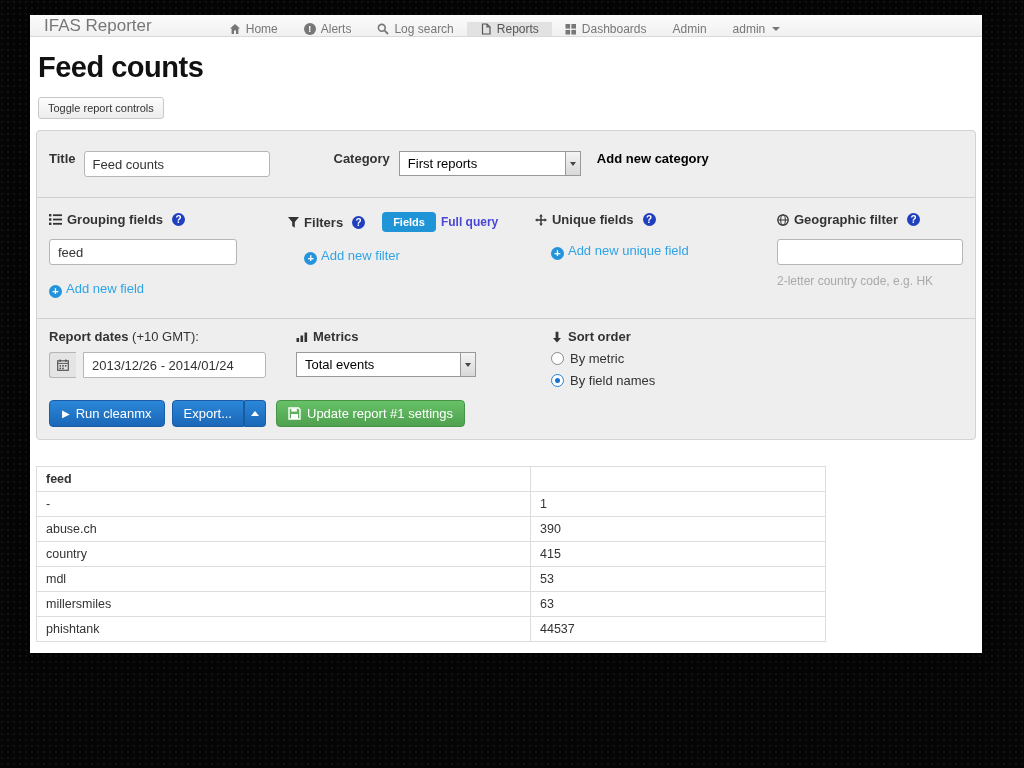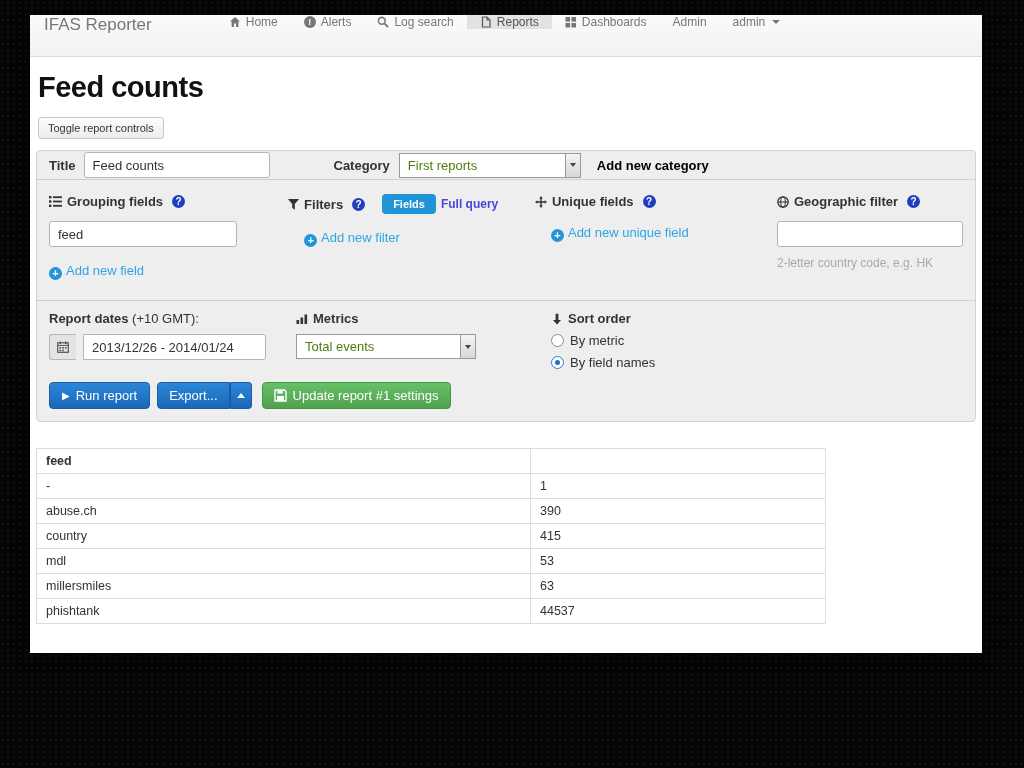--- a/index.html
+++ b/index.html
@@ -11,22 +11,22 @@
     background-size:6px 6px;
     position:relative;
     overflow:hidden;
   }
   .page {
     position:absolute; left:30px; top:15px; width:952px; height:638px;
     background:#fff; box-shadow:0 0 14px rgba(0,0,0,0.7);
   }
   
   .navbar {
-    height:42px; background:linear-gradient(#fbfbfb,#f1f1f1);
-    border-bottom:1px solid #d9d9d9; display:flex; align-items:flex-start;
+    height:22px; background:linear-gradient(#fbfbfb,#f1f1f1);
+    border-bottom:1px solid #d9d9d9; display:flex; align-items:flex-end;
   }
   .brand { display:flex; align-items:center; padding:0 14px; font-size:17px; color:#777; }
   .nav { display:flex; list-style:none; margin-left:50px; }
   .nav-item {
     display:flex; align-items:center; gap:5px; padding:0 13px; font-size:12px;
     color:#777; cursor:pointer; white-space:nowrap;
   }
   .nav-item.active { background:#e2e2e2; color:#555; }
   .nav-item svg { display:block; }
   .circle-badge {
@@ -44,31 +44,31 @@
   .btn-toggle {
     margin:13px 0 0 2px; font-size:11px; color:#333; padding:4px 9px;
     border:1px solid #c8c8c8; border-radius:3px; background:linear-gradient(#fdfdfd,#ececec);
     cursor:pointer; font-family:inherit;
   }
   
   .panel {
     margin-top:11px; background:#eeeeee; border:1px solid #d2d2d2; border-radius:4px;
     font-size:13px; color:#333;
   }
-  .panel-row1 { display:flex; align-items:center; padding:1px 12px; border-bottom:1px solid #d0d0d0; }
+  .panel-row1 { display:flex; align-items:flex-start; padding:20px 12px; border-bottom:1px solid #d0d0d0; }
   .lbl { font-weight:bold; }
   input.txt {
     height:26px; border:1px solid #b6b6b6; border-radius:3px; padding:3px 8px;
     font-size:13px; font-family:inherit; color:#333; background:#fff;
   }
   .sel {
     height:25px; background:#fff; border:1px solid #999; display:inline-flex;
     align-items:center; cursor:pointer;
   }
-  .sel .sel-text { flex:1; padding:0 8px; font-size:13px; color:#4d7c0f; }
+  .sel .sel-text { flex:1; padding:0 8px; font-size:13px; color:#000000; }
   .sel .sel-arrow {
     width:15px; align-self:stretch; border-left:1px solid #999;
     background:linear-gradient(#f4f4f4,#d8d8d8); display:flex; align-items:center; justify-content:center;
   }
   .sel .sel-arrow i {
     width:0; height:0; border-left:3.5px solid transparent; border-right:3.5px solid transparent;
     border-top:4px solid #444;
   }
   a.link { color:#2fa4e7; text-decoration:none; cursor:pointer; }
   a.link-dark { color:#000000;font-weight:bold; }
@@ -325,21 +325,21 @@
           <div class="radio-line">
             <span class="radio checked"></span>
             <span>By field names</span>
           </div>
         </div>
       </div>
 
       <div class="btn-row">
         <button class="btn btn-blue btn-run">
           <span class="play-glyph">▶</span>
-          <span>Run report</span>
+          <span>Run cleanmx</span>
         </button>
         <div style="display:flex; margin-left:7px;">
           <button class="btn btn-blue btn-export">Export...</button>
           <button class="btn btn-blue btn-export-toggle">
             <span class="caret-up"></span>
           </button>
         </div>
         <button class="btn btn-green btn-update">
           <svg width="13" height="13" viewBox="0 0 13 13">
               <path d="M1 1 H10.5 L12 2.5 V12 H1 Z" fill="none" stroke="#fff" stroke-width="1.4"></path>

